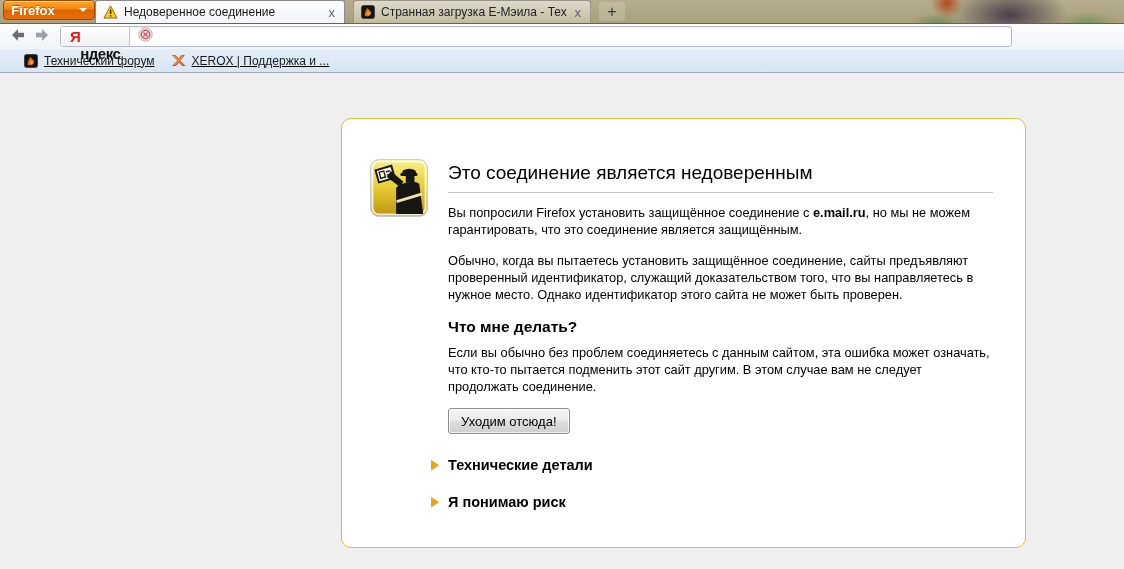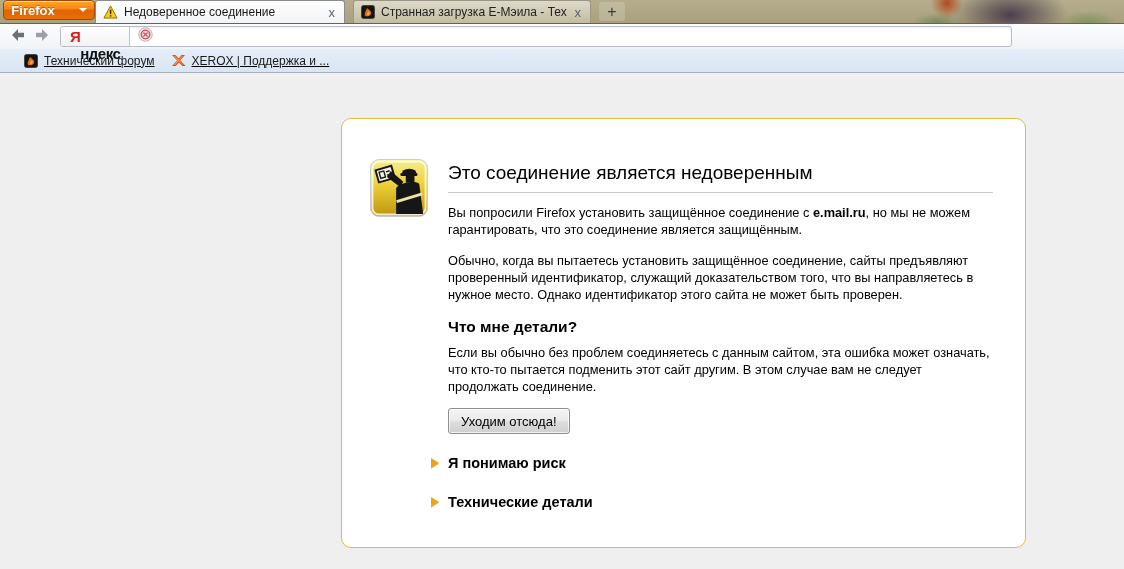--- a/index.html
+++ b/index.html
@@ -251,33 +251,33 @@
         </svg>
       </div>
 
       <div class="errtext">
         <h1>Это соединение является недоверенным</h1>
 
         <p><span>Вы попросили Firefox установить защищённое соединение с </span><b>e.mail.ru</b><span>, но мы не можем гарантировать, что это соединение является защищённым.</span></p>
 
         <p class="p2">Обычно, когда вы пытаетесь установить защищённое соединение, сайты предъявляют проверенный идентификатор, служащий доказательством того, что вы направляетесь в нужное место. Однако идентификатор этого сайта не может быть проверен.</p>
 
-        <div class="what-heading">Что мне детали?</div>
+        <div class="what-heading">Что мне делать?</div>
 
         <p class="p2">Если вы обычно без проблем соединяетесь с данным сайтом, эта ошибка может означать, что кто-то пытается подменить этот сайт другим. В этом случае вам не следует продолжать соединение.</p>
 
         <button class="leave-btn">Уходим отсюда!</button>
+
+        <div class="expander first">
+          <span class="exp-arrow"></span>
+          <span class="exp-label">Технические детали</span>
+        </div>
 
         <div class="expander">
           <span class="exp-arrow"></span>
           <span class="exp-label">Я понимаю риск</span>
         </div>
-
-        <div class="expander first">
-          <span class="exp-arrow"></span>
-          <span class="exp-label">Технические детали</span>
-        </div>
       </div>
 
     </div>
   </div>
 
 </div>
 
 </body></html>

